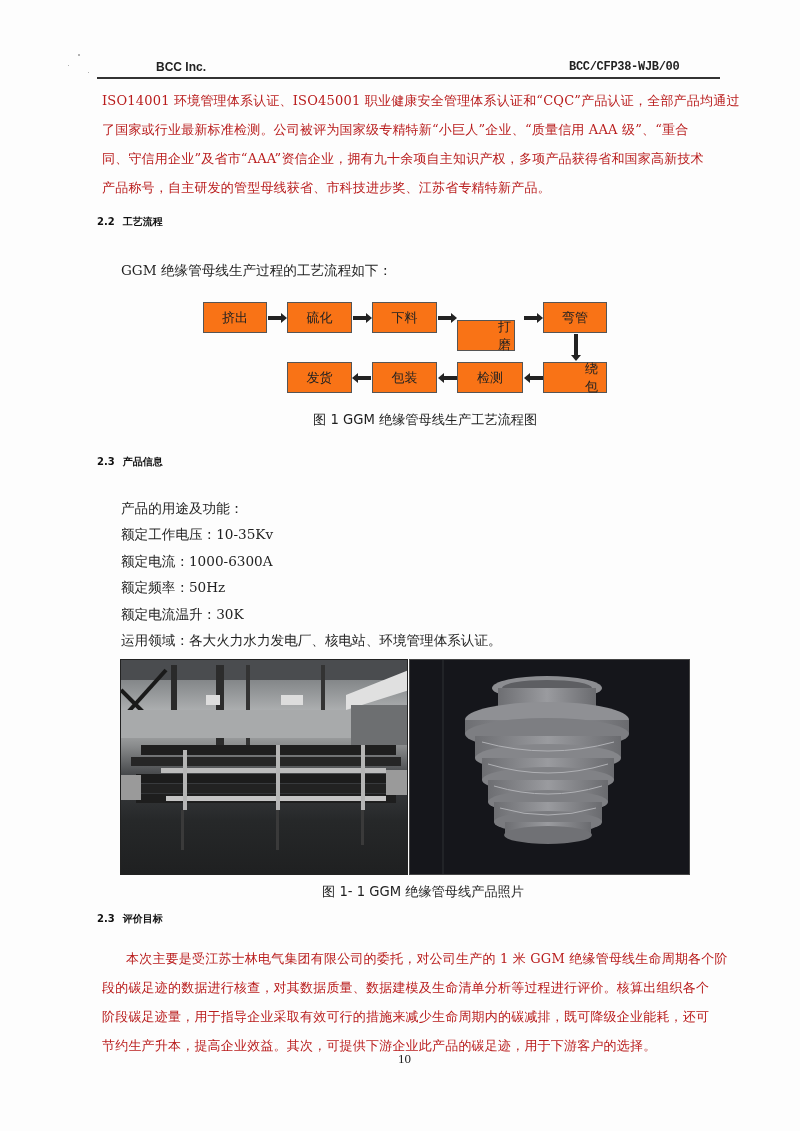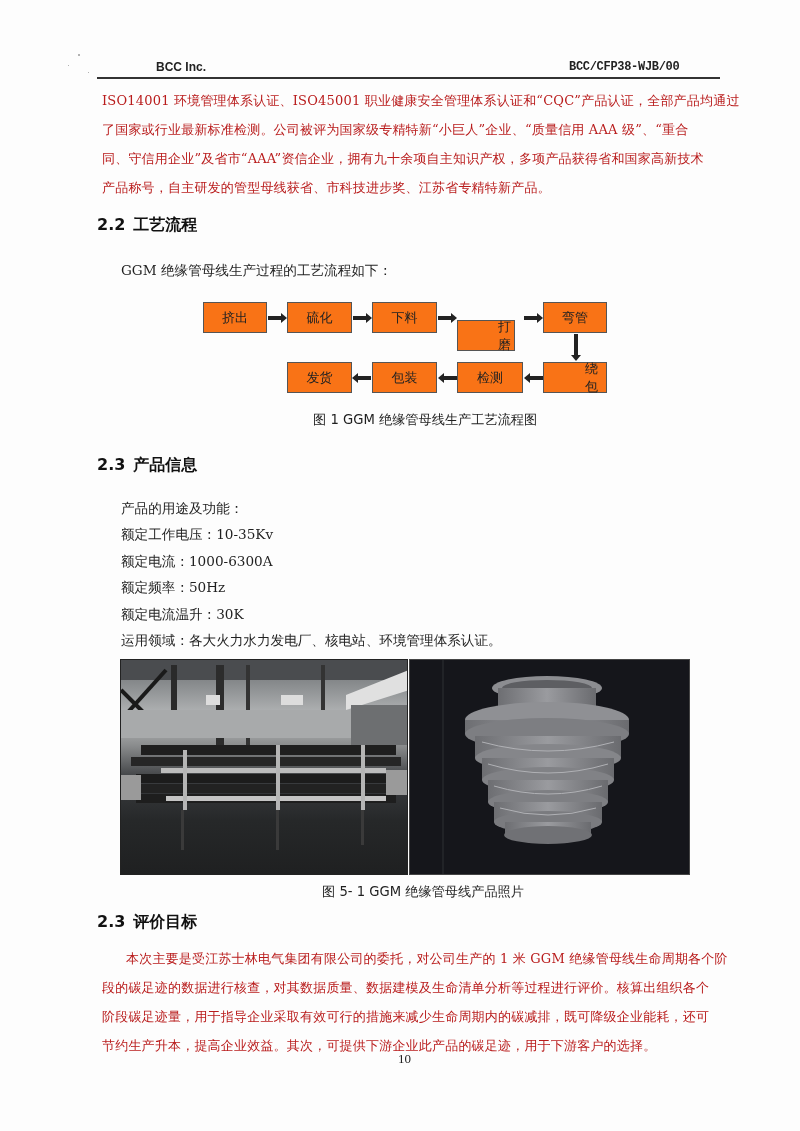--- a/index.html
+++ b/index.html
@@ -36,21 +36,21 @@
     .para {
       position: absolute; left: 102px; width: 624px;
       font-size: 13px; line-height: 29px; color: #b91c1c;
       text-align: justify; letter-spacing: 0.2px;
     }
     .para .line { display: block; white-space: nowrap; height: 29px; }
 
     .h2 {
       position: absolute; left: 97px;
       font-family: "DejaVu Sans", "Liberation Sans", sans-serif;
-      font-weight: bold; font-size: 16px; color: #111;
+      font-weight: bold; font-size: 10px; color: #111;
     }
     .h2 .num { margin-right: 8px; }
 
     .text-line {
       position: absolute; left: 121px;
       font-size: 13.6px; color: #1f1f1f; white-space: nowrap;
     }
 
     
     .fbox {
@@ -226,21 +226,21 @@
       <rect x="95" y="162" width="86" height="12" fill="url(#ins)"></rect>
       <ellipse cx="138" cy="175" rx="44" ry="9" fill="#707175"></ellipse>
 
       <path d="M72 82 Q138 100 204 82" stroke="#b0b1b5" stroke-width="1" fill="none"></path>
       <path d="M78 104 Q138 122 198 104" stroke="#b0b1b5" stroke-width="1" fill="none"></path>
       <path d="M84 126 Q138 142 192 126" stroke="#b0b1b5" stroke-width="1" fill="none"></path>
       <path d="M90 148 Q138 162 186 148" stroke="#b0b1b5" stroke-width="1" fill="none"></path>
     </svg>
   </div>
 
-  <div class="caption" style="left:322px;top:883px;">图 5- 1 GGM 绝缘管母线产品照片</div>
+  <div class="caption" style="left:322px;top:883px;">图 1- 1 GGM 绝缘管母线产品照片</div>
 
   <div class="h2" style="top:912px;">
     <span class="num">2.3</span><span>评价目标</span>
   </div>
 
   <div class="para" style="top:944px;">
     <span class="line" style="padding-left:24px;">本次主要是受江苏士林电气集团有限公司的委托，对公司生产的 1 米 GGM 绝缘管母线生命周期各个阶</span>
     <span class="line">段的碳足迹的数据进行核查，对其数据质量、数据建模及生命清单分析等过程进行评价。核算出组织各个</span>
     <span class="line">阶段碳足迹量，用于指导企业采取有效可行的措施来减少生命周期内的碳减排，既可降级企业能耗，还可</span>
     <span class="line">节约生产升本，提高企业效益。其次，可提供下游企业此产品的碳足迹，用于下游客户的选择。</span>

